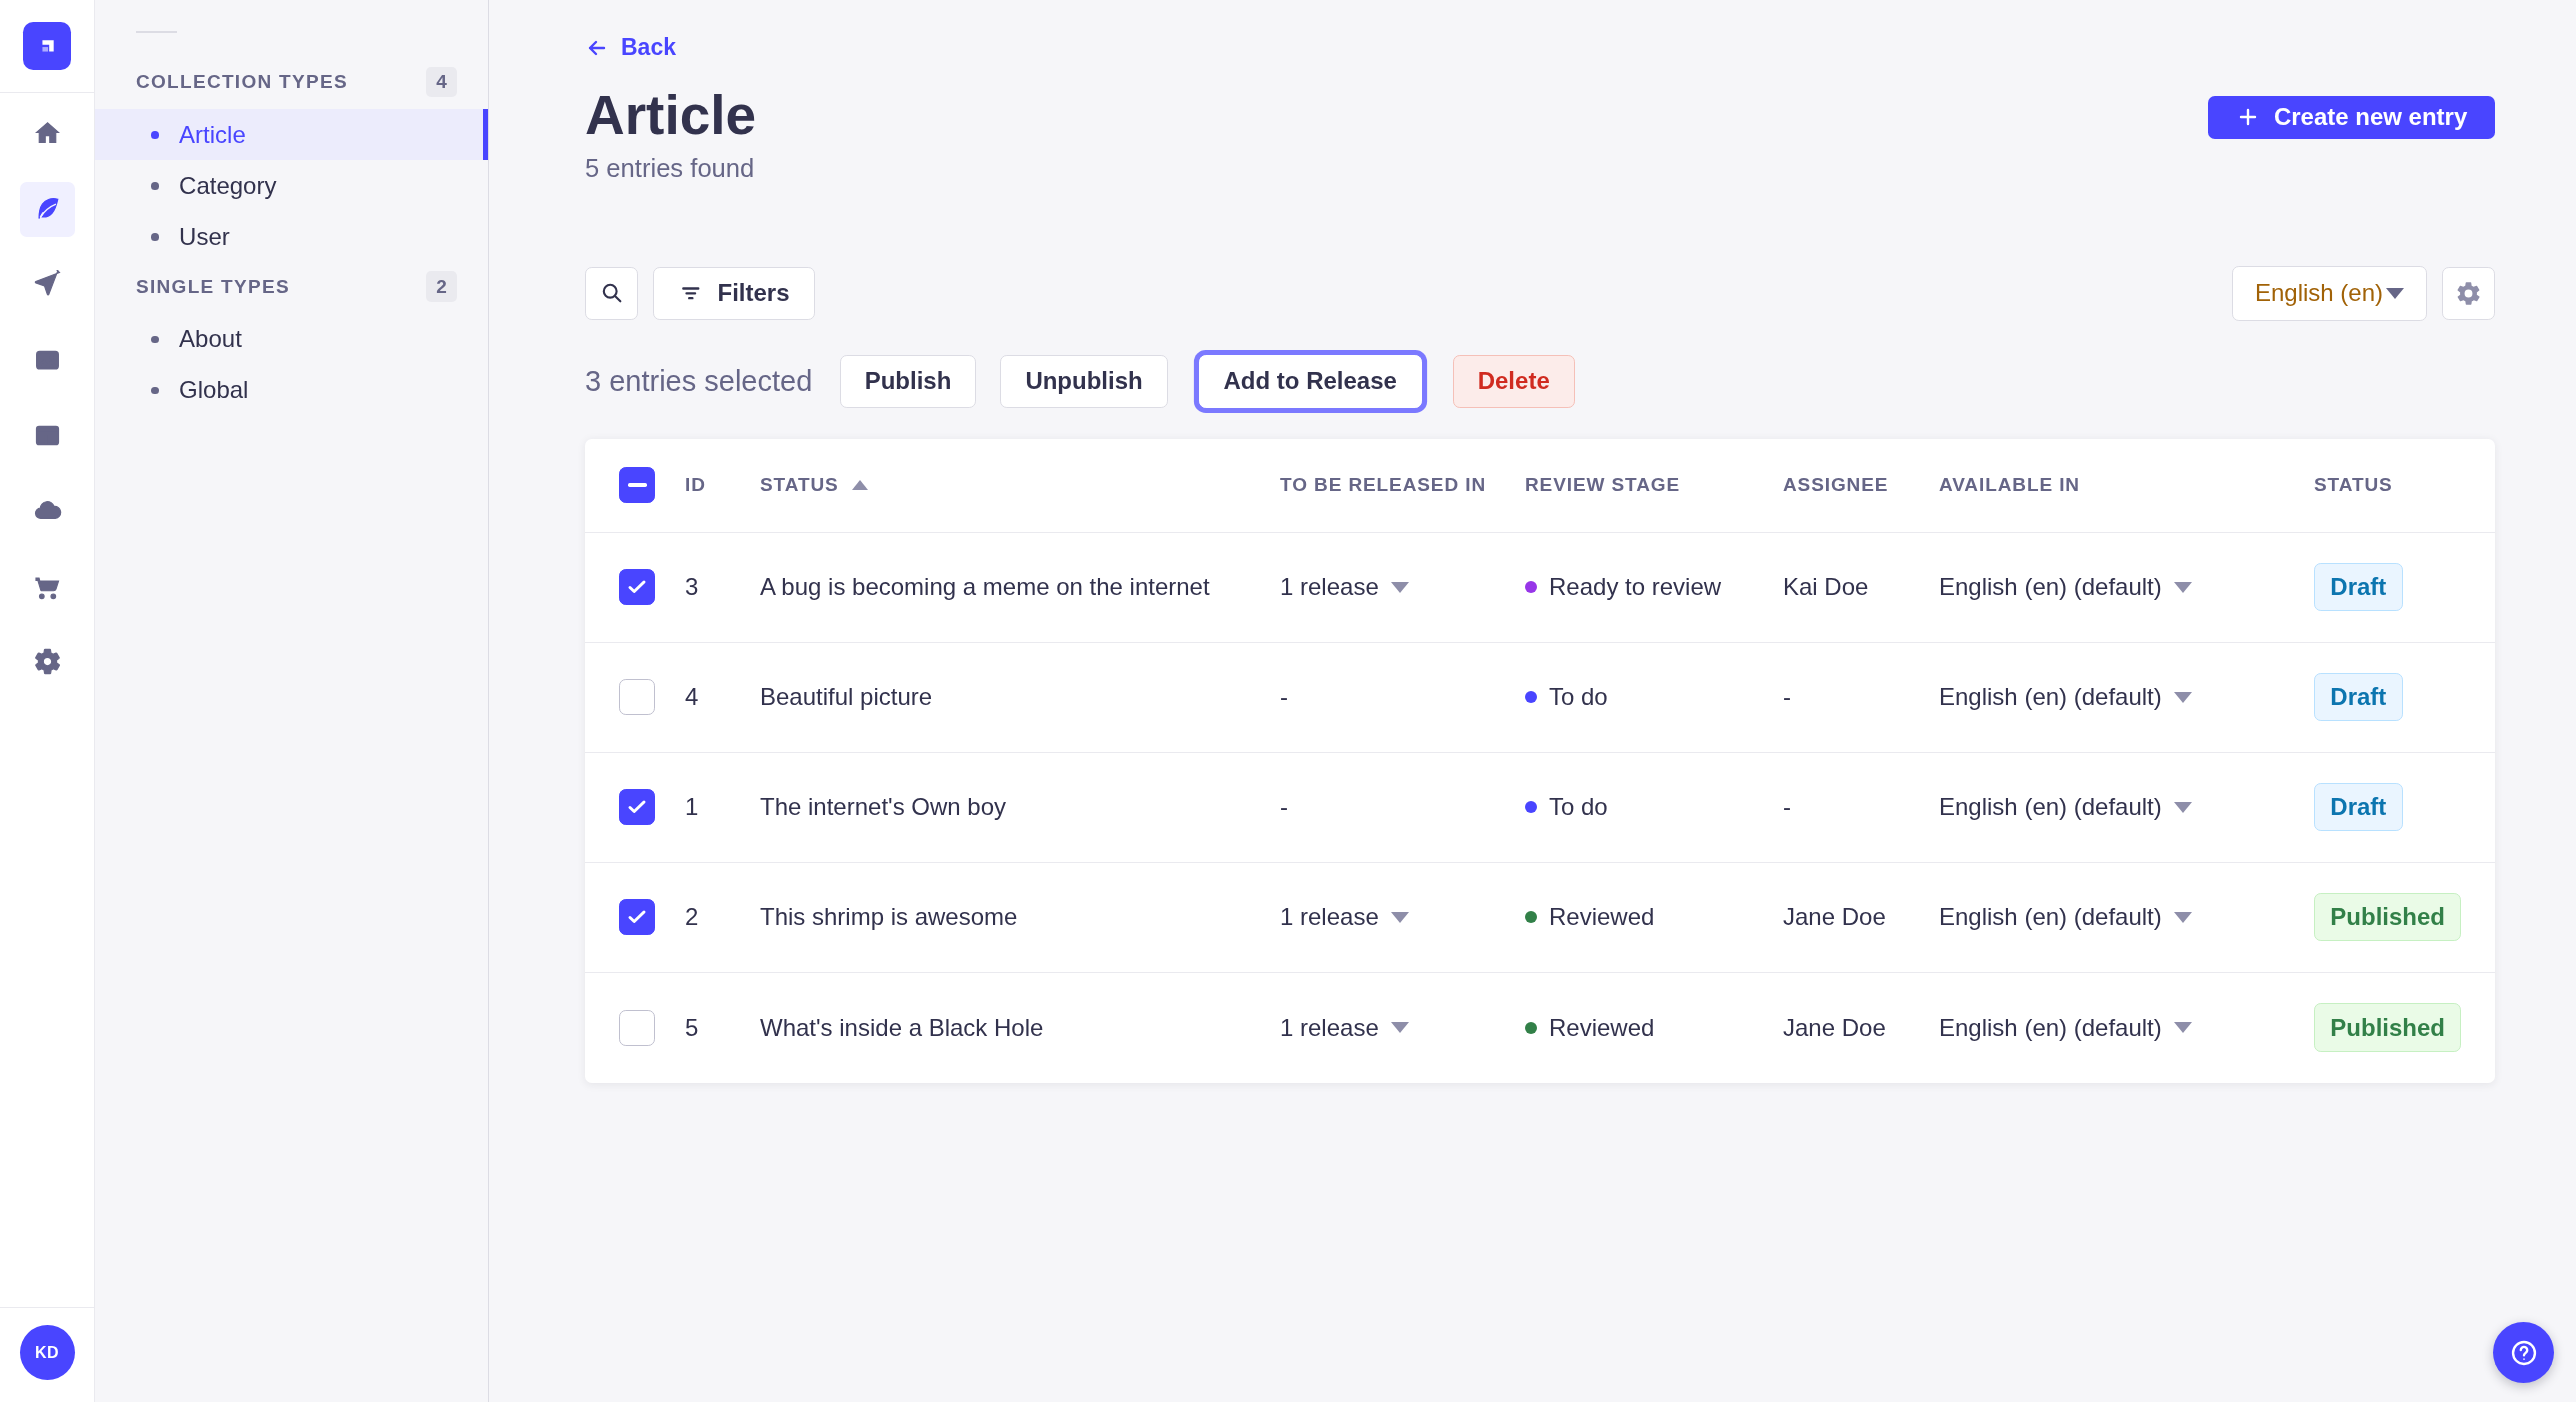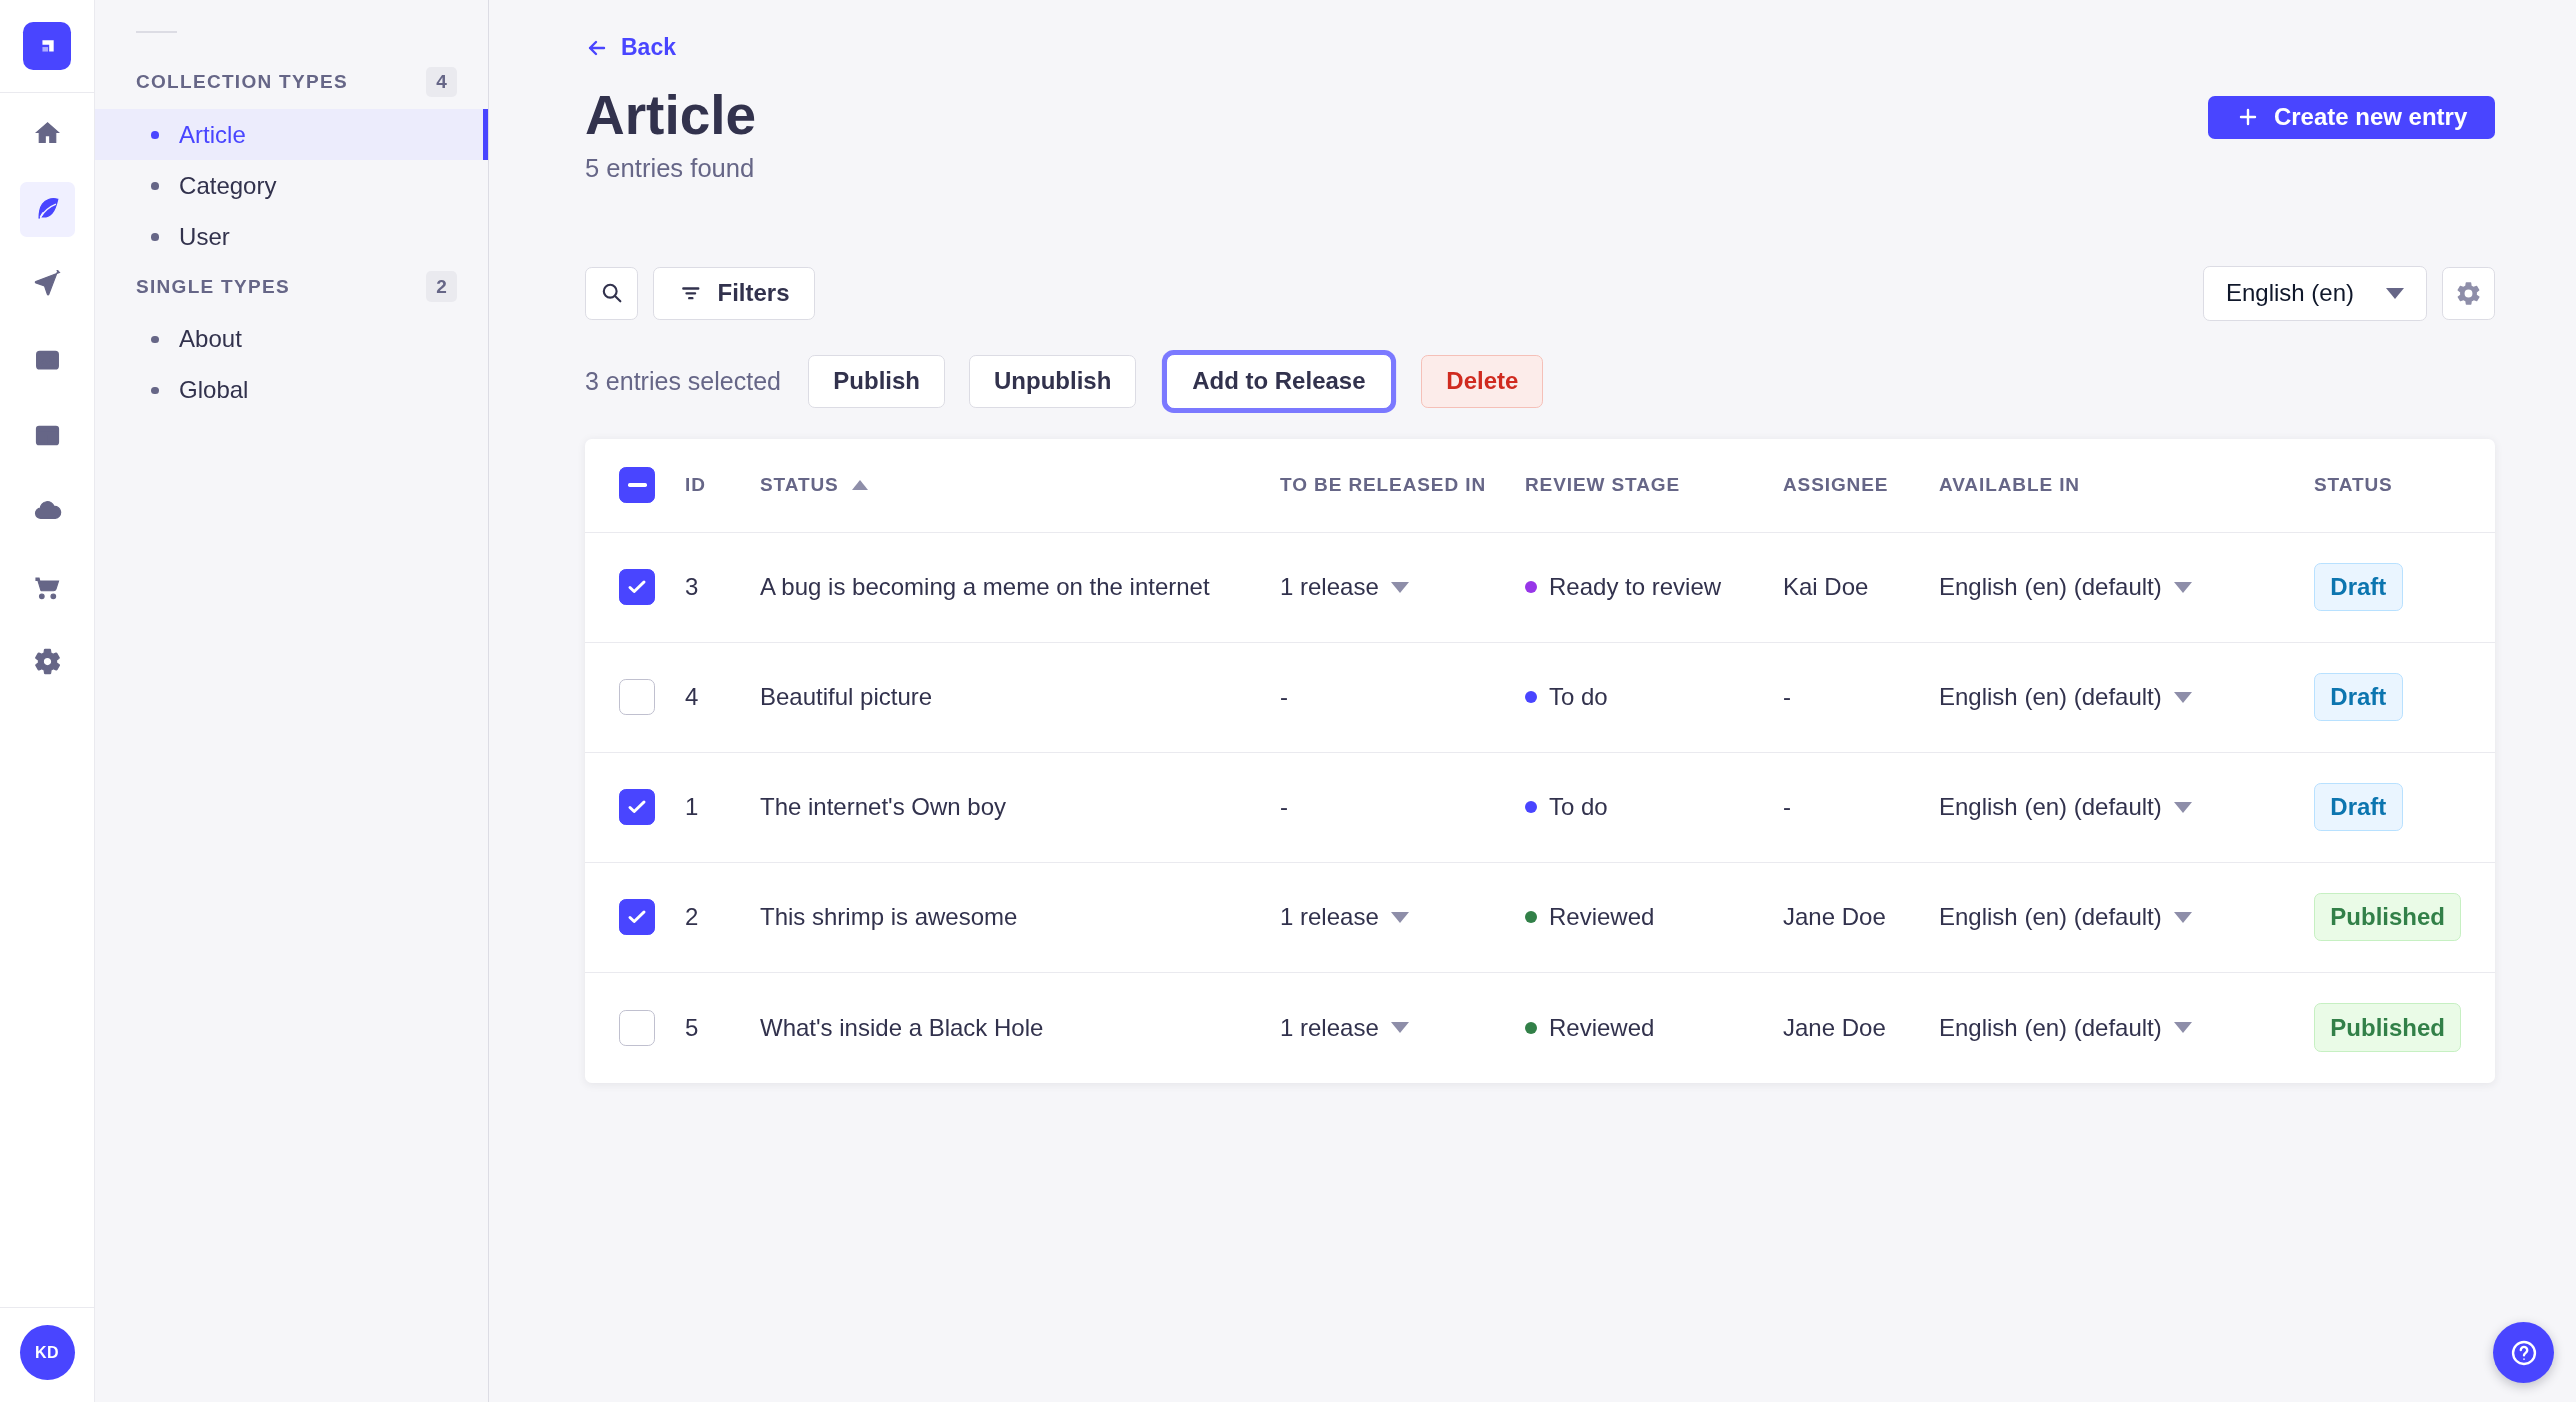--- a/index.html
+++ b/index.html
@@ -56,29 +56,29 @@
   .page-subtitle { margin-top:8.5px; font-size:25.6px; color:#666687; }
   .btn { display:inline-flex; align-items:center; justify-content:center; gap:13.6px;
     border-radius:6.8px; font-size:24px; font-weight:600; cursor:pointer; border:0.9px solid transparent;
     font-family:"Liberation Sans", sans-serif; }
   .btn-primary { background:#4945ff; color:#fff; height:43px; padding:0 27px; margin-top:11px; }
   .toolbar-row { display:flex; align-items:center; justify-content:space-between; margin-top:83px; }
   .toolbar-left, .toolbar-right { display:flex; align-items:center; gap:15.3px; }
   .icon-btn { width:53px; height:53px; background:#fff; border:0.9px solid #dcdce4; border-radius:6.8px;
     display:grid; place-items:center; cursor:pointer; }
   .btn-outline { background:#fff; border:0.9px solid #dcdce4; color:#32324d; height:53px; padding:0 24px; }
-  .select { display:inline-flex; align-items:center; gap:32px; background:#fff;
+  .select { display:inline-flex; align-items:center; gap:3px; background:#fff;
     border:0.9px solid #dcdce4; border-radius:6.8px; height:55px; padding:0 22px;
-    font-size:24px; color:#0f172a; cursor:pointer; }
+    font-size:24px; color:#a16207; cursor:pointer; }
   .caret-down { width:0; height:0; border-left:9.4px solid transparent; border-right:9.4px solid transparent;
     border-top:11px solid #8e8ea9; }
   .select .caret-down { border-top-color:#666687; }
 
   .selection-row { display:flex; align-items:center; gap:24px; margin-top:34px; }
-  .selection-text { font-size:25px; color:#666687; margin-right:3.4px; }
+  .selection-text { font-size:29px; color:#666687; margin-right:3.4px; }
   .btn-release { background:#fff; border:0.9px solid #fff; color:#32324d; height:53px; padding:0 24px;
     box-shadow:0 0 0 5.1px #7b79ff; margin:0 6.8px; }
   .btn-danger { background:#fcecea; border:0.9px solid #f5c0b8; color:#d02b20; height:53px; padding:0 24px; }
 
   
   .table-card { margin-top:31px; background:#fff; border-radius:6.8px;
     box-shadow:0 1.7px 8.5px rgba(33,33,52,.08); }
   .t-grid { display:grid; grid-template-columns:66px 75px 520px 245px 258px 156px 375px 1fr;
     align-items:center; padding:0 34px; }
   .t-head { height:94px; border-bottom:0.9px solid #eaeaef; }

